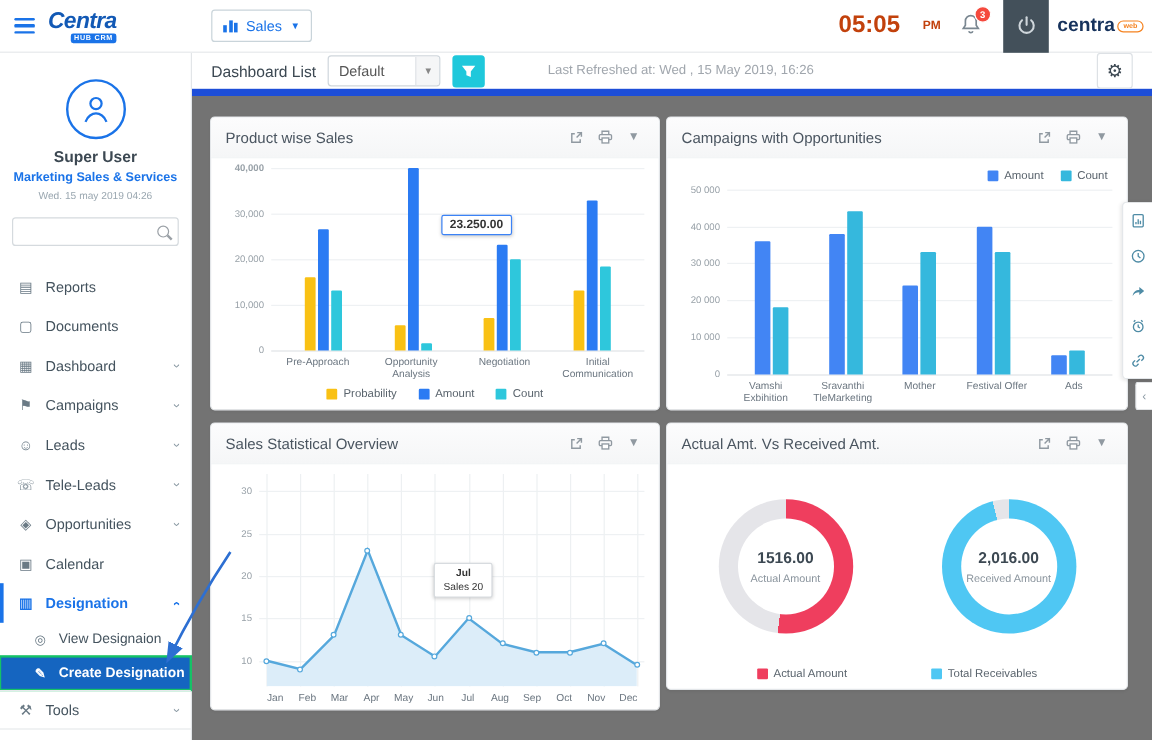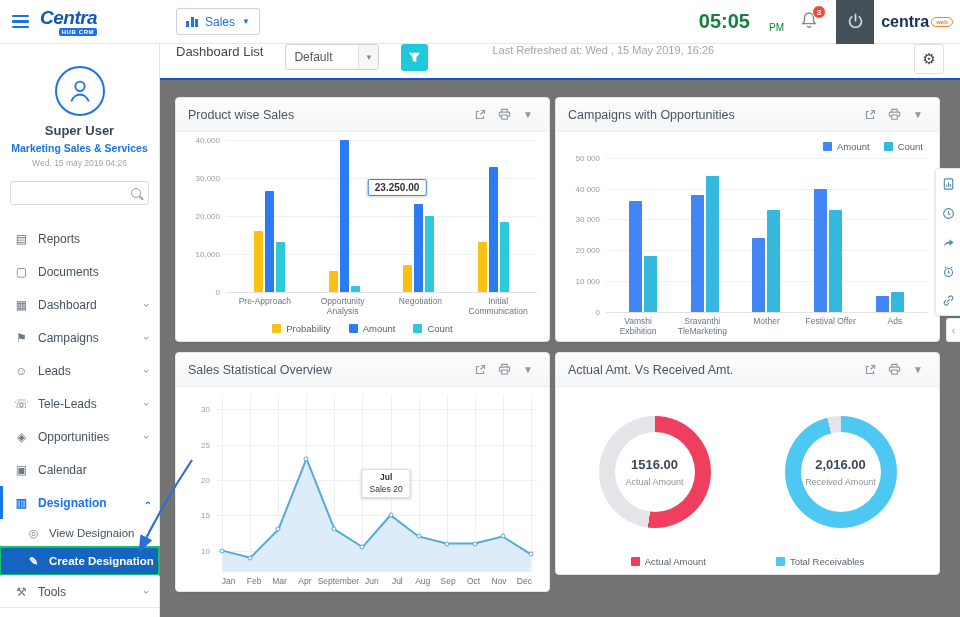--- a/index.html
+++ b/index.html
@@ -16,31 +16,31 @@
   .module-select { margin-left:16px; height:27px; border:1px solid #c9d4da; border-radius:3px; display:flex; align-items:center; gap:7px; padding:0 9px; color:#1a73e8; font-size:12px; background:#fff; cursor:pointer; }
   .mod-icon { display:flex; align-items:flex-end; gap:1.5px; }
   .mod-icon i { display:block; width:3px; background:#1a73e8; }
   .mod-icon i:nth-child(1){height:6px} .mod-icon i:nth-child(2){height:10px} .mod-icon i:nth-child(3){height:8px}
   .chev-dn { font-size:8px; color:#1a73e8; }
   .hdr-spacer { flex:1; }
   .search-box { width:134px; height:28px; background:#f1f3f4; border:1px solid #e0e3e6; border-radius:4px; display:flex; align-items:center; gap:7px; padding:0 9px; }
   .mag { width:10px; height:10px; border:1.5px solid #9aa0a6; border-radius:50%; position:relative; flex-shrink:0; }
   .mag::after { content:''; position:absolute; width:5px; height:1.5px; background:#9aa0a6; transform:rotate(45deg); right:-4px; bottom:-1px; }
   .search-box input { border:none; background:transparent; outline:none; font-size:12px; color:#5f6368; width:100%; font-family:inherit; }
-  .clock { margin:0 14px 0 16px; color:#15803d; display:flex; align-items:flex-end; }
+  .clock { margin:0 14px 0 16px; color:#c2410c; display:flex; align-items:center; }
   .clock-time { font-size:20px; font-weight:bold; }
-  .clock-mer { font-size:10px; font-weight:normal; margin-left:3px;padding-left:16px; }
+  .clock-mer { font-size:10px; font-weight:bold; margin-left:3px;padding-left:16px; }
   .bell { position:relative; width:24px; height:24px; margin-right:14px; cursor:pointer; }
   .bell-badge { position:absolute; top:-5px; right:-4px; background:#f5493d; color:#fff; font-size:8px; font-weight:bold; width:14px; height:14px; border-radius:50%; text-align:center; line-height:14px; border:1.5px solid #fff; }
   .power { width:38px; height:44px; background:#43505a; display:flex; align-items:center; justify-content:center; cursor:pointer; }
   .brand-right { width:86px; display:flex; align-items:center; justify-content:center; font-weight:bold; color:#16325c; font-size:16px; }
   .brand-web { font-size:6px; color:#f5821f; border:1.5px solid #f5821f; border-radius:8px; padding:1px 4px; margin-left:2px; font-weight:bold; }
 
   
-  .toolbar { position:absolute; left:160px; top:44px; right:0; height:36px; background:#fff; border-bottom:2px solid #1d4ed8; display:flex; padding:0 16px; gap:22px; z-index:5; }
+  .toolbar { position:absolute; left:160px; top:44px; right:0; height:36px; background:#fff; border-bottom:6px solid #1d4ed8; display:flex; align-items:center; padding:0 16px; gap:10px; z-index:5; }
   .tb-label { font-size:13px; color:#3c4852; }
   .tb-select { width:94px; height:26px; border:1px solid #cfd6dc; border-radius:3px; display:flex; align-items:center; font-size:12px; color:#555; background:#fff; padding-left:8px; cursor:pointer; overflow:hidden; }
   .sel-arrow { margin-left:auto; width:20px; height:100%; border-left:1px solid #e0e4e8; background:#f5f6f7; display:flex; align-items:center; justify-content:center; color:#888; font-size:8px; }
   .filter-btn { width:27px; height:27px; background:#1fc8db; border:none; border-radius:3px; display:flex; align-items:center; justify-content:center; cursor:pointer; }
   .refreshed { font-size:11px; color:#a0a6ad; margin-left:42px; }
   .gear-btn { margin-left:auto; width:30px; height:30px; background:#fff; border:1px solid #dde1e5; border-radius:3px; color:#3c4852; font-size:15px; display:flex; align-items:center; justify-content:center; cursor:pointer; }
 
   
   .sidebar { position:absolute; left:0; top:44px; bottom:0; width:160px; background:#fff; border-right:1px solid #e2e5e8; z-index:4; }
   .avatar { width:50px; height:50px; border:2px solid #1a73e8; border-radius:50%; margin:22px auto 0; display:flex; align-items:center; justify-content:center; }
@@ -265,21 +265,21 @@
             <rect x="1.5" y="4.5" width="11" height="4.5" rx="1" fill="none" stroke="#9099a1" stroke-width="1.2"></rect>
             <rect x="4" y="7.5" width="6" height="4.5" fill="#fff" stroke="#9099a1" stroke-width="1.2"></rect>
           </svg>
       </span>
       <span class="ci">▼</span>
     </div>
     <div class="card-bd">
       <div id="chart1" style="flex:1;display:flex;flex-direction:column;min-height:0;">
           <div class="bc-row">
             <div class="bc-axis">
-              <div class="bc-ylab" style="top: 0%;">40,000</div>
+              <div class="bc-ylab" style="top: 0%; font-weight: bold;">40,000</div>
               <div class="bc-ylab" style="top: 25%;">30,000</div>
               <div class="bc-ylab" style="top: 50%;">20,000</div>
               <div class="bc-ylab" style="top: 75%;">10,000</div>
               <div class="bc-ylab" style="top: 100%;">0</div>
             </div>
             <div class="bc-plot">
               <div class="bc-grid" style="top: 0%;"></div>
               <div class="bc-grid" style="top: 25%;"></div>
               <div class="bc-grid" style="top: 50%;"></div>
               <div class="bc-grid" style="top: 75%;"></div>
@@ -477,21 +477,21 @@
               <div class="dot" style="left: 89.2727%; top: 80%; border-color: rgb(86, 168, 220);"></div>
               <div class="dot" style="left: 98%; top: 90%; border-color: rgb(86, 168, 220);"></div>
               <div class="line-tip" style="left: 53%; top: 42%;"><b>Jul</b><span>Sales 20</span></div>
             </div>
           </div>
           <div class="bc-xrow" style="margin-left: 28px;">
             <div class="bc-xlab">Jan</div>
             <div class="bc-xlab">Feb</div>
             <div class="bc-xlab">Mar</div>
             <div class="bc-xlab">Apr</div>
-            <div class="bc-xlab">September</div>
+            <div class="bc-xlab">May</div>
             <div class="bc-xlab">Jun</div>
             <div class="bc-xlab">Jul</div>
             <div class="bc-xlab">Aug</div>
             <div class="bc-xlab">Sep</div>
             <div class="bc-xlab">Oct</div>
             <div class="bc-xlab">Nov</div>
             <div class="bc-xlab">Dec</div>
           </div>
         </div>
     </div>

